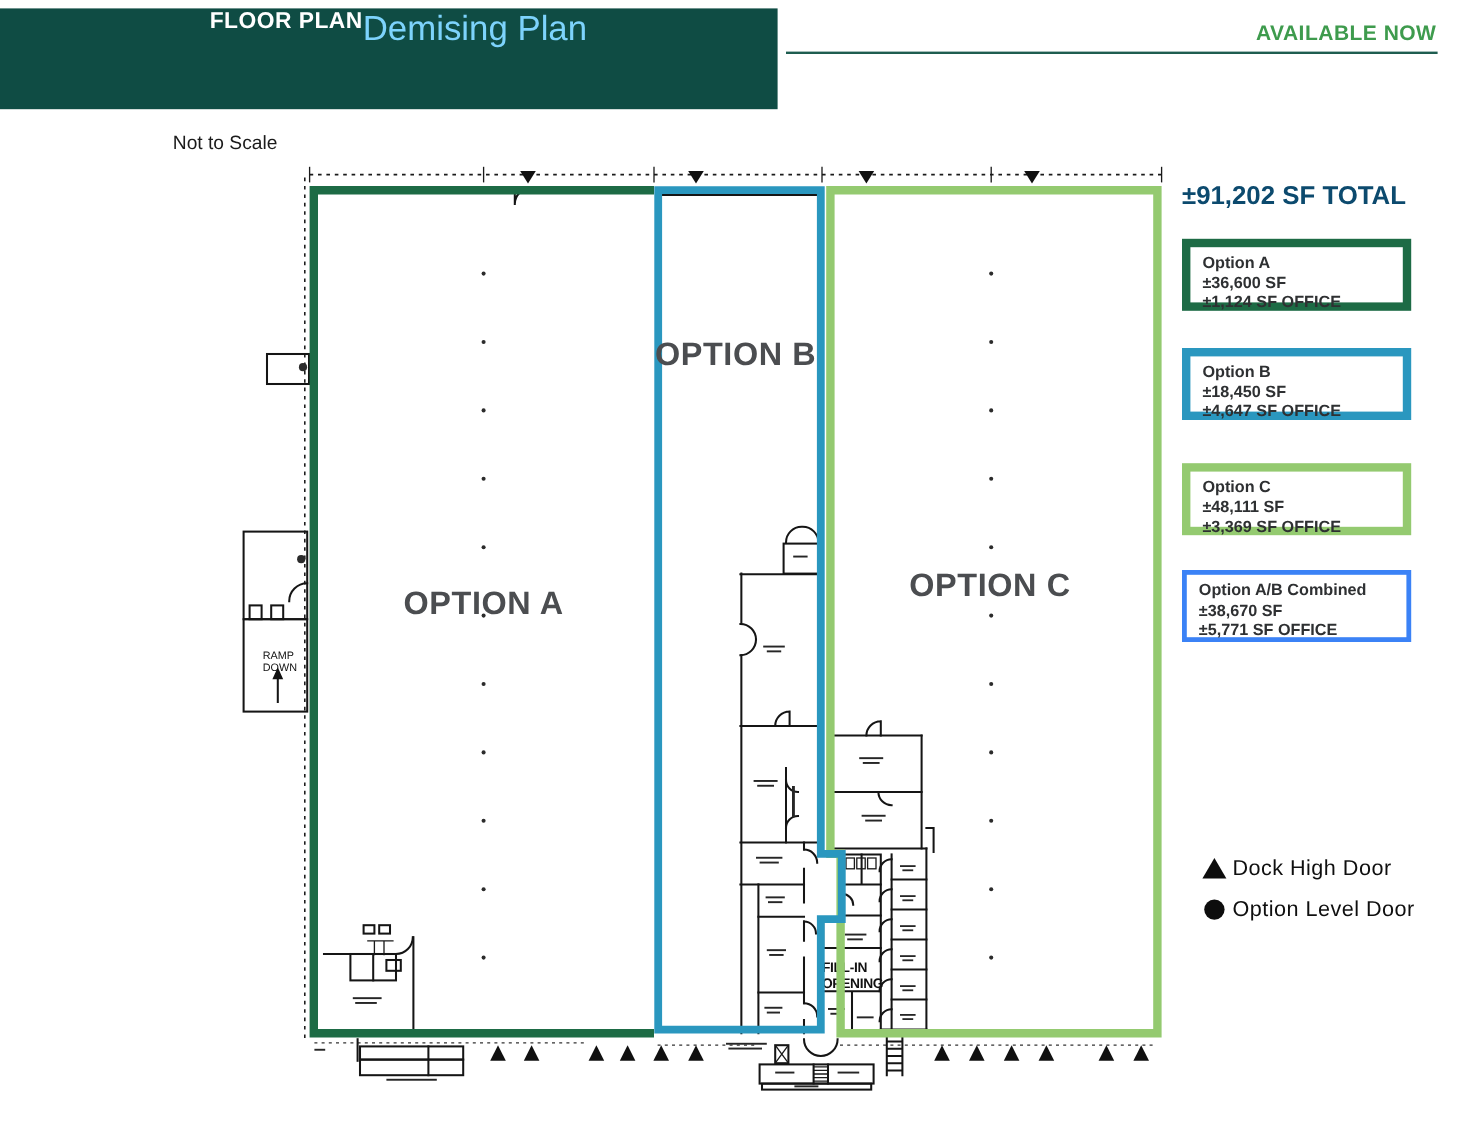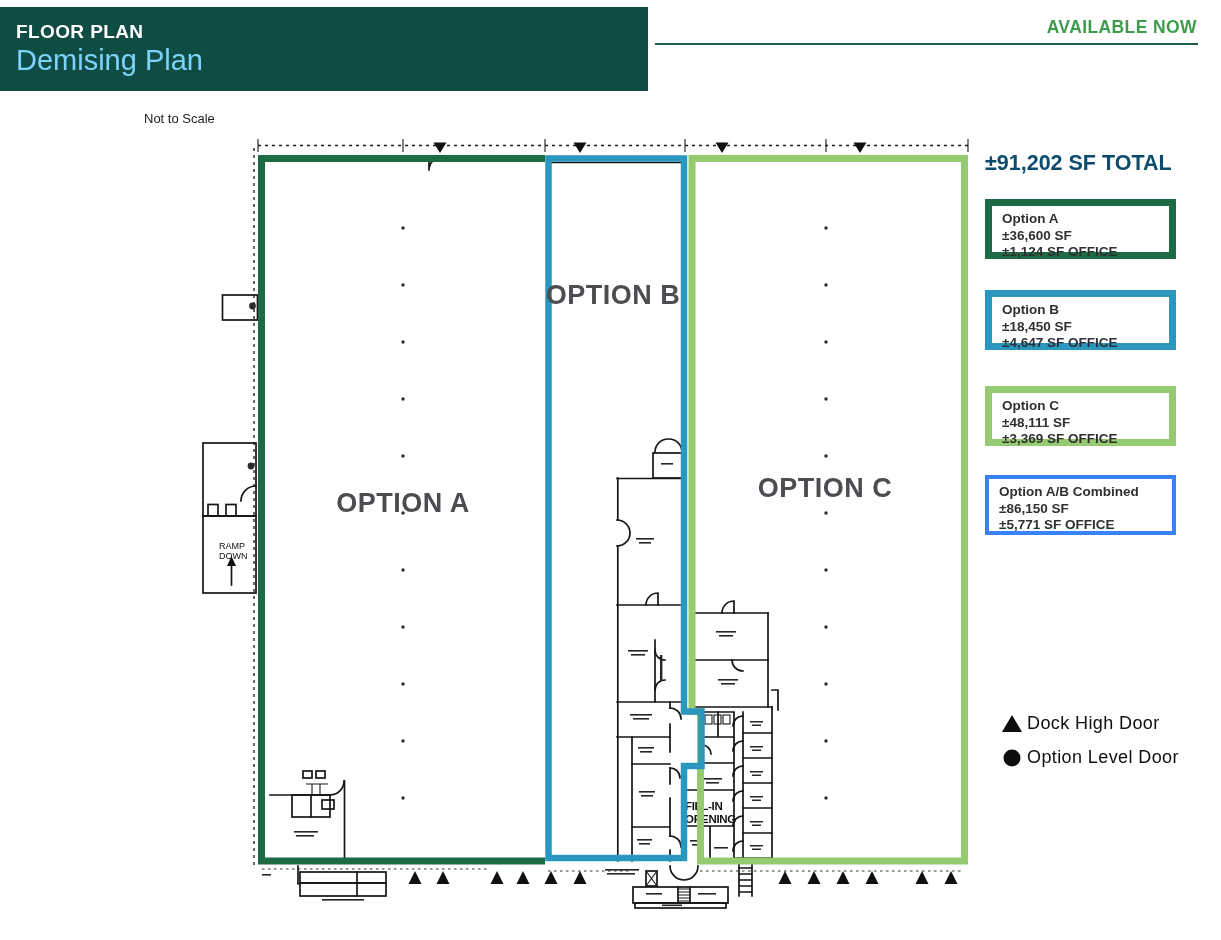--- a/index.html
+++ b/index.html
@@ -1,26 +1,26 @@
 <!DOCTYPE html>
 <html><head>
 <meta charset="utf-8">
 <style>
   html,body{margin:0;padding:0;background:#ffffff;}
   body{width:1221px;height:940px;position:relative;overflow:hidden;
        font-family:"Liberation Sans", sans-serif;}
   
   .hdr{position:absolute;left:0;top:7px;width:648px;height:84px;background:#0F4C44;
-       color:#fff;padding-left:16px;box-sizing:border-box;display:flex;flex-direction:column;justify-content:center;}
+       color:#fff;padding-left:16px;box-sizing:border-box;display:flex;flex-direction:row;justify-content:center;}
   .hdr .eyebrow{font-size:19px;font-weight:bold;letter-spacing:.4px;line-height:22px;}
   .hdr .title{font-size:29px;font-weight:300;color:#7dd3fc;line-height:34px;}
   .avail{position:absolute;top:17px;right:24px;font-size:17.5px;font-weight:bold;
          letter-spacing:.4px;color:#3E9B4D;}
   .rule{position:absolute;left:655px;right:23px;top:43px;border-top:2px solid #1E5D50;}
-  .scale-note{position:absolute;left:144px;top:111px;font-size:13px;color:#1B1B1B;text-align:right;}
+  .scale-note{position:absolute;left:144px;top:111px;font-size:16px;color:#1B1B1B;text-align:right;}
   
   .total{position:absolute;left:985px;top:151px;font-size:21.5px;font-weight:bold;color:#0c4a6e;}
   .legend-box{position:absolute;left:985px;width:191px;height:60px;box-sizing:border-box;
               background:#fff;padding:5px 10px;font-size:13.5px;font-weight:bold;color:#2E3032;line-height:16.5px;}
   .opt-a{top:199px;border:7px solid #1D6B45;}
   .opt-b{top:290px;border:7px solid #2A97BF;}
   .opt-c{top:386px;border:7px solid #94CA70;}
   .opt-ab{top:475px;border:4px solid #3b82f6;}
   .door-legend{position:absolute;left:1001px;top:713px;display:flex;flex-direction:column;gap:13px;}
   .door-row{display:flex;align-items:center;gap:4px;font-size:18px;color:#0F0F0F;letter-spacing:.4px;}
@@ -268,21 +268,21 @@
   <div>±18,450 SF</div>
   <div>±4,647 SF OFFICE</div>
 </div>
 <div class="legend-box opt-c">
   <div>Option C</div>
   <div>±48,111 SF</div>
   <div>±3,369 SF OFFICE</div>
 </div>
 <div class="legend-box opt-ab">
   <div>Option A/B Combined</div>
-  <div>±86,150 SF</div>
+  <div>±38,670 SF</div>
   <div>±5,771 SF OFFICE</div>
 </div>
 
 <div class="door-legend">
   <div class="door-row">
     <svg width="22" height="19">
       <polygon points="11,1 21,18 1,18" fill="#0d0d0d"></polygon>
     </svg>
     <span>Dock High Door</span>
   </div>

